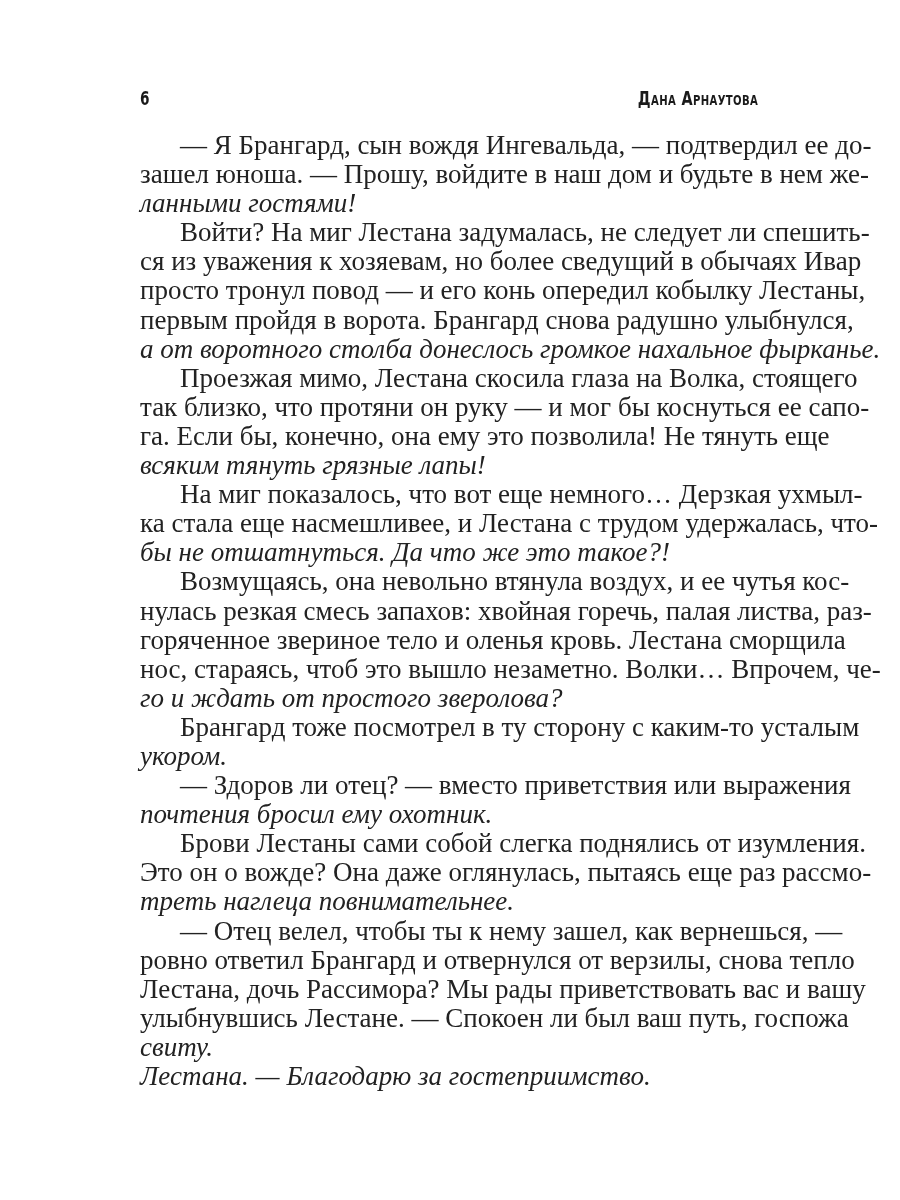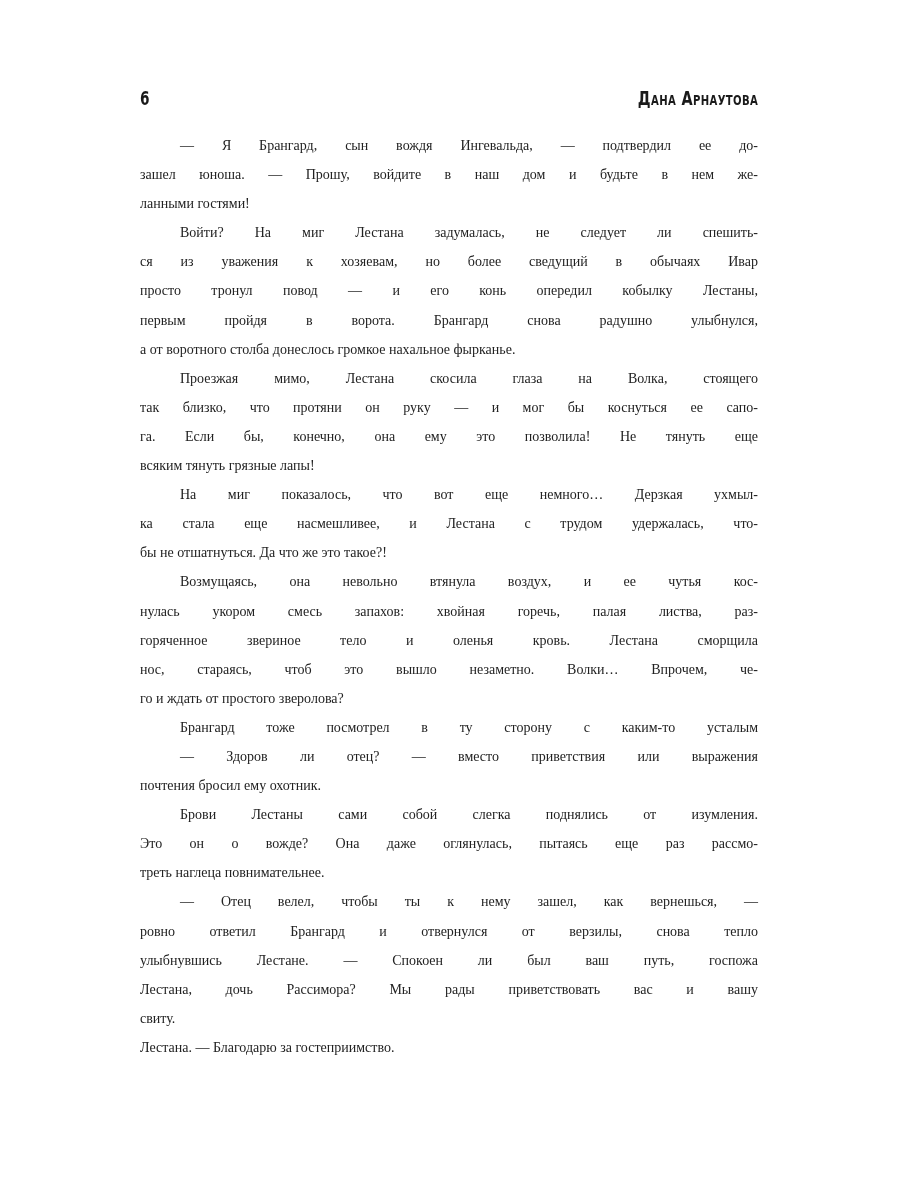--- a/index.html
+++ b/index.html
@@ -42,33 +42,34 @@
       transform-origin: right center;
       color: #1a1a1a;
       white-space: nowrap;
     }
     .body-text {
       position: absolute;
       top: 131px;
       left: 140px;
       width: 618px;
       font-family: "Liberation Serif", serif;
-      font-size: 14px;
+      font-size: 27px;
       line-height: 29.1px;
       color: #222222;
     }
     .line {
       display: block;
       white-space: nowrap;
       text-align: justify;
       text-align-last: justify;
       height: 29.1px;
     }
     .line.last {
       text-align-last: left;
+      font-style: italic;
     }
     .line.indent {
       padding-left: 40px;
     }
   </style>
 </head>
 <body>
 
 <div class="page-header">
   <span class="page-number">6</span>
@@ -85,29 +86,30 @@
   <span class="line">первым пройдя в ворота. Брангард снова радушно улыбнулся,</span>
   <span class="line last">а от воротного столба донеслось громкое нахальное фырканье.</span>
   <span class="line indent">Проезжая мимо, Лестана скосила глаза на Волка, стоящего</span>
   <span class="line">так близко, что протяни он руку — и мог бы коснуться ее сапо-</span>
   <span class="line">га. Если бы, конечно, она ему это позволила! Не тянуть еще</span>
   <span class="line last">всяким тянуть грязные лапы!</span>
   <span class="line indent">На миг показалось, что вот еще немного… Дерзкая ухмыл-</span>
   <span class="line">ка стала еще насмешливее, и Лестана с трудом удержалась, что-</span>
   <span class="line last">бы не отшатнуться. Да что же это такое?!</span>
   <span class="line indent">Возмущаясь, она невольно втянула воздух, и ее чутья кос-</span>
-  <span class="line">нулась укором смесь запахов: хвойная горечь, палая листва, раз-</span>
+  <span class="line">нулась резкая смесь запахов: хвойная горечь, палая листва, раз-</span>
   <span class="line">горяченное звериное тело и оленья кровь. Лестана сморщила</span>
   <span class="line">нос, стараясь, чтоб это вышло незаметно. Волки… Впрочем, че-</span>
   <span class="line last">го и ждать от простого зверолова?</span>
   <span class="line indent">Брангард тоже посмотрел в ту сторону с каким-то усталым</span>
+  <span class="line last">укором.</span>
   <span class="line indent">— Здоров ли отец? — вместо приветствия или выражения</span>
   <span class="line last">почтения бросил ему охотник.</span>
   <span class="line indent">Брови Лестаны сами собой слегка поднялись от изумления.</span>
   <span class="line">Это он о вожде? Она даже оглянулась, пытаясь еще раз рассмо-</span>
   <span class="line last">треть наглеца повнимательнее.</span>
   <span class="line indent">— Отец велел, чтобы ты к нему зашел, как вернешься, —</span>
   <span class="line">ровно ответил Брангард и отвернулся от верзилы, снова тепло</span>
+  <span class="line">Лестана, дочь Рассимора? Мы рады приветствовать вас и вашу</span>
   <span class="line">улыбнувшись Лестане. — Спокоен ли был ваш путь, госпожа</span>
-  <span class="line">Лестана, дочь Рассимора? Мы рады приветствовать вас и вашу</span>
   <span class="line last">свиту.</span>
   <span class="line last">Лестана. — Благодарю за гостеприимство.</span>
 </div>
 
 </body></html>

